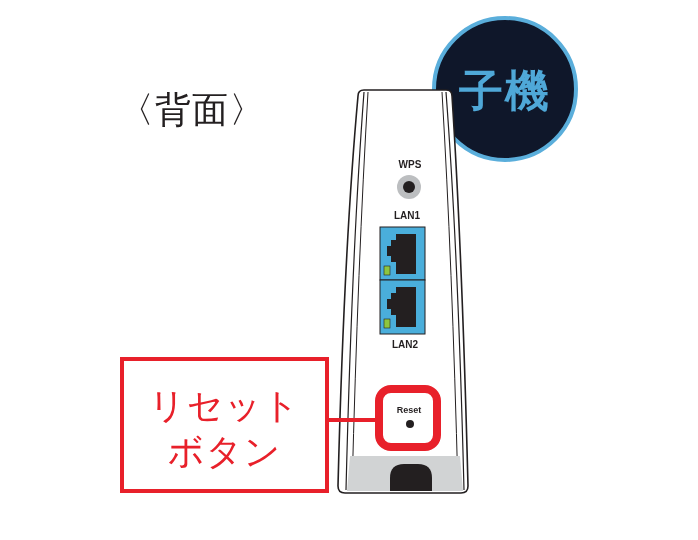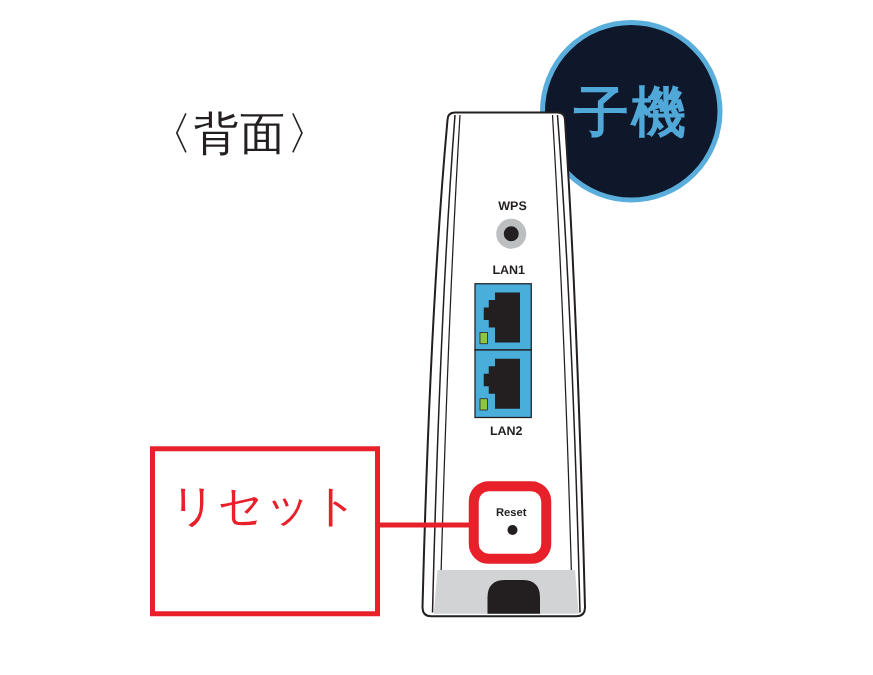--- a/index.html
+++ b/index.html
@@ -1,28 +1,28 @@
 <!DOCTYPE html>
 <html><head>
   <meta charset="utf-8">
   <style>
     html, body { margin: 0; padding: 0; background: #ffffff; }
     body { width: 698px; height: 540px; position: relative; overflow: hidden;
            font-family: "DejaVu Sans", "Liberation Sans", sans-serif; }
     .abs { position: absolute; }
     .title { left: 118px; top: 88px; font-size: 36px; color: #231f20; letter-spacing: 1px;
-             line-height: 44px; white-space: nowrap; font-family: Liberation Mono, monospace; }
+             line-height: 44px; white-space: nowrap; }
     .badge { left: 432px; top: 16px; width: 146px; height: 146px; border-radius: 50%;
              background: #0f172a; border: 4px solid #5aaedb; box-sizing: border-box; }
     .badge-text { position: absolute; left: 0; right: 0; top: 46px; text-align: center;
                   font-size: 44px; color: #4fa8d8; font-weight: bold; line-height: 50px;
                   letter-spacing: 2px; }
     svg.device { left: 0; top: 0; }
     .lbl { font-family: "Liberation Sans", sans-serif; font-weight: bold; fill: #231f20; }
-    .callout { left: 120px; top: 357px; width: 184px; height: 136px; border: 4px solid #e8202a;
+    .callout { left: 120px; top: 357px; width: 209px; height: 136px; border: 4px solid #e8202a;
                box-sizing: border-box; background: #fff; text-decoration: underline; }
     .callout-text { position: absolute; left: 0; right: 0; top: 22px; text-align: center;
                     color: #e8202a; font-size: 36px; line-height: 46px; letter-spacing: 1px; }
     .connector { left: 292px; top: 418px; width: 86px; height: 4px; background: #e8202a; }
   </style>
 </head>
 <body>
 
 <div class="abs title">〈背面〉</div>
 
@@ -70,14 +70,15 @@
     <text x="409" y="413" text-anchor="middle" font-size="9" class="lbl">Reset</text>
     <circle cx="410" cy="424" r="4" fill="#231f20"></circle>
   </g>
 </svg>
 
 <div class="abs connector"></div>
 
 <div class="abs callout">
   <div class="callout-text">
     <div>リセット</div>
+    <div>ボタン</div>
   </div>
 </div>
 
 </body></html>

